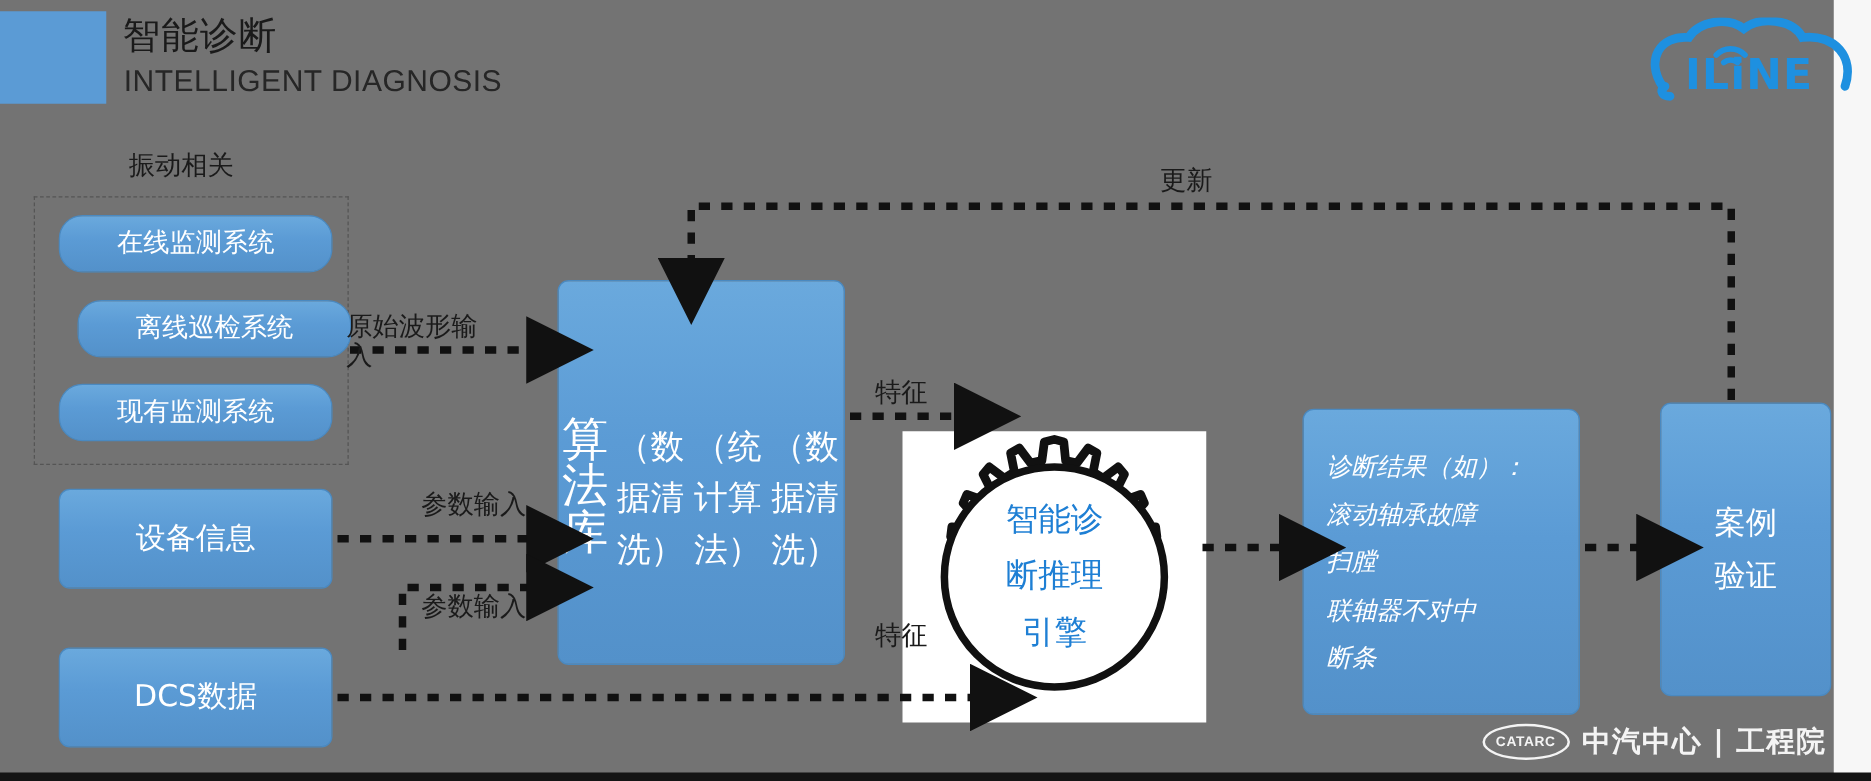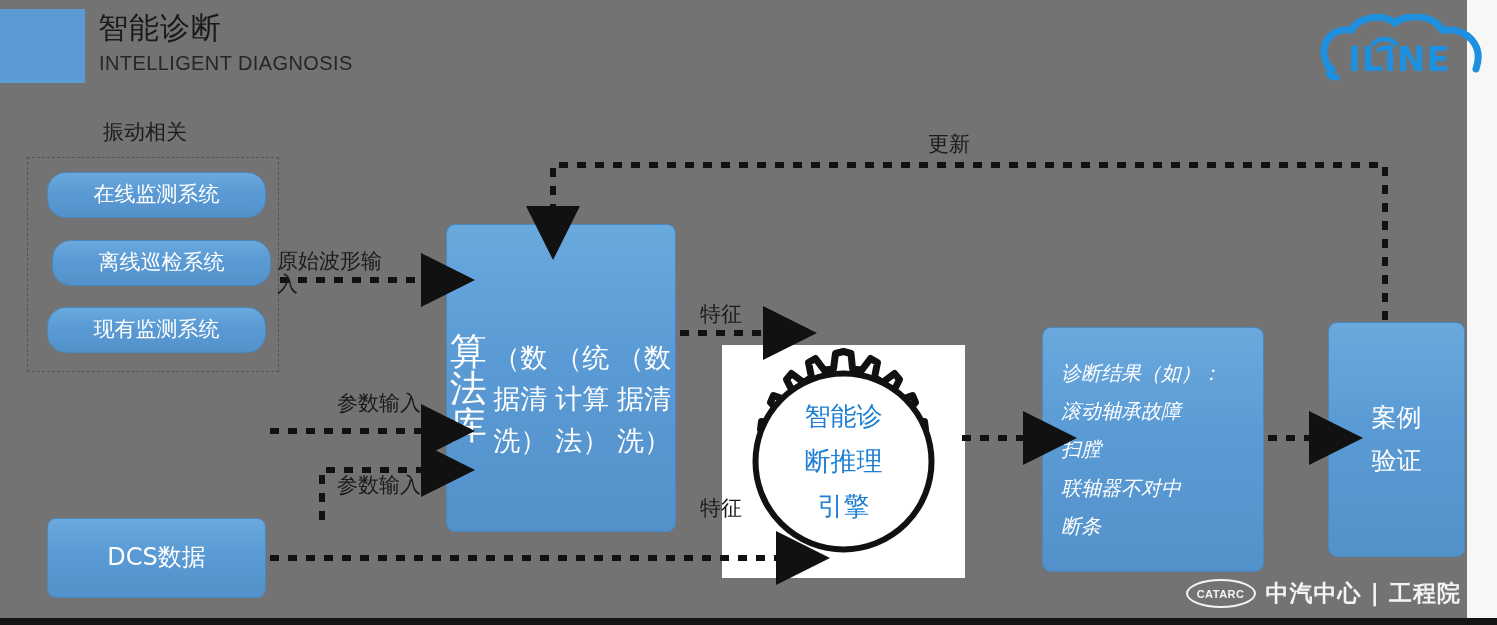--- a/index.html
+++ b/index.html
@@ -9,21 +9,21 @@
     font-family:"Liberation Sans","DejaVu Sans",sans-serif;
     overflow:hidden;
     position:relative;
   }
   .slide{position:absolute;left:0;top:0;width:1467px;height:625px;background:#737373;}
 
   
   .hdr-block{position:absolute;left:0;top:9px;width:85px;height:74px;background:#5b9bd5;}
   .hdr-cn{position:absolute;left:98px;top:8px;font-size:30px;color:#1a1a1a;
           font-family:"DejaVu Sans","Liberation Sans",sans-serif;font-weight:400;letter-spacing:1px;}
-  .hdr-en{position:absolute;left:99px;top:52px;font-size:20px;color:#262626;letter-spacing:.4px;}
+  .hdr-en{position:absolute;left:99px;top:52px;font-size:24px;color:#262626;letter-spacing:.4px;}
 
   
   .logo{position:absolute;left:1318px;top:14px;width:168px;height:70px;}
 
   
   .group-frame{position:absolute;left:27px;top:157px;width:250px;height:213px;
                border:1px dashed #555;background:transparent;}
   .group-label{position:absolute;left:103px;top:118px;font-size:21px;color:#1a1a1a;
                font-family:"DejaVu Sans","Liberation Sans",sans-serif;}
 
@@ -34,21 +34,21 @@
         color:#ffffff;
         display:flex;align-items:center;justify-content:center;
         text-align:center;
         font-family:"DejaVu Sans","Liberation Sans",sans-serif;
         box-sizing:border-box;
         line-height:1.32;}
   .bbox.sm{border-radius:19px;font-size:21px;}
 
   
   #src0{left:47px;top:172px;width:219px;height:46px;}
-  #src1{top:240px;left:52px;width:219px;height:46px;}
+  #src1{top:240px;left:62px;width:219px;height:46px;}
   #src2{top:307px;left:47px;width:219px;height:46px;}
 
   
   #devinfo{left:47px;top:391px;width:219px;height:80px;font-size:24px;}
   #dcs{left:47px;top:518px;width:219px;height:80px;font-size:24px;}
 
   
   #algo{left:446px;top:224px;width:230px;height:308px;
         flex-direction:row;justify-content:flex-start;padding-top:42px;}
   #algo .a-title{font-size:37px;line-height:1;margin-bottom:22px;}
@@ -117,20 +117,21 @@
     </svg>
   </div>
 
   <div class="group-label">振动相关</div>
   <div class="group-frame"></div>
 
   <div class="bbox sm" id="src0">在线监测系统</div>
   <div class="bbox sm" id="src1">离线巡检系统</div>
   <div class="bbox sm" id="src2">现有监测系统</div>
 
+  <div class="bbox" id="devinfo">设备信息</div>
   <div class="bbox" id="dcs">DCS数据</div>
 
   <div class="bbox" id="algo">
     <div class="a-title">算法库</div>
     <div class="a-line">（数据清洗）</div>
     <div class="a-line">（统计算法）</div>
     <div class="a-line">（数据清洗）</div>
   </div>
 
   <div class="gear-wrap">

